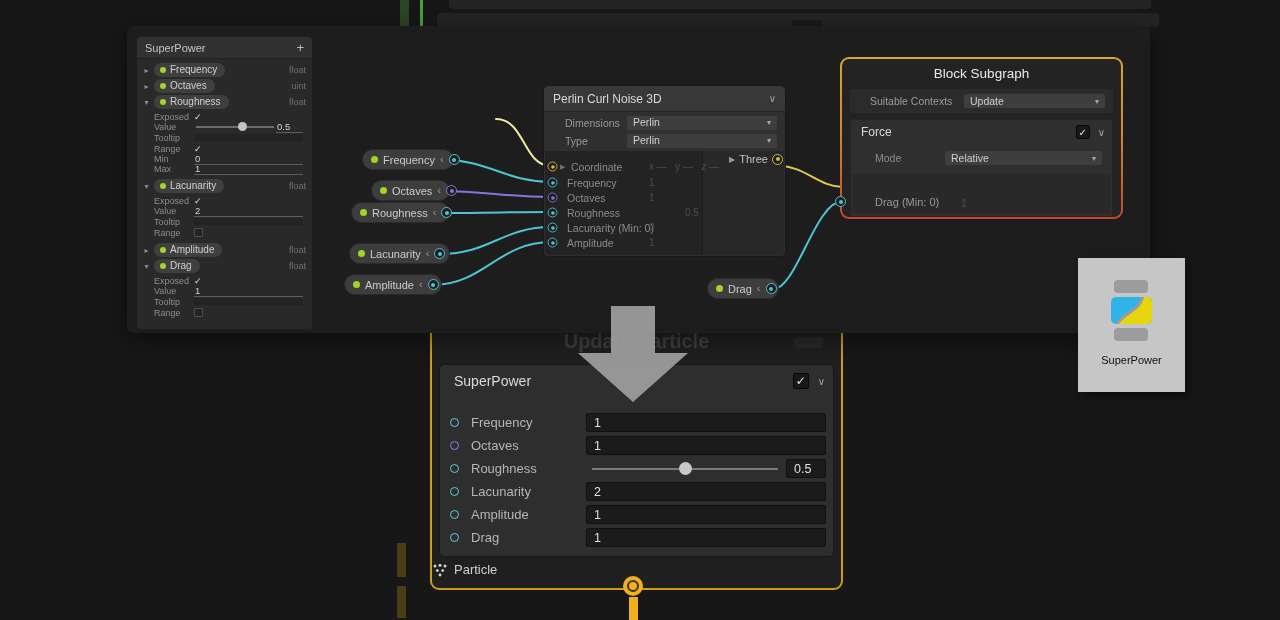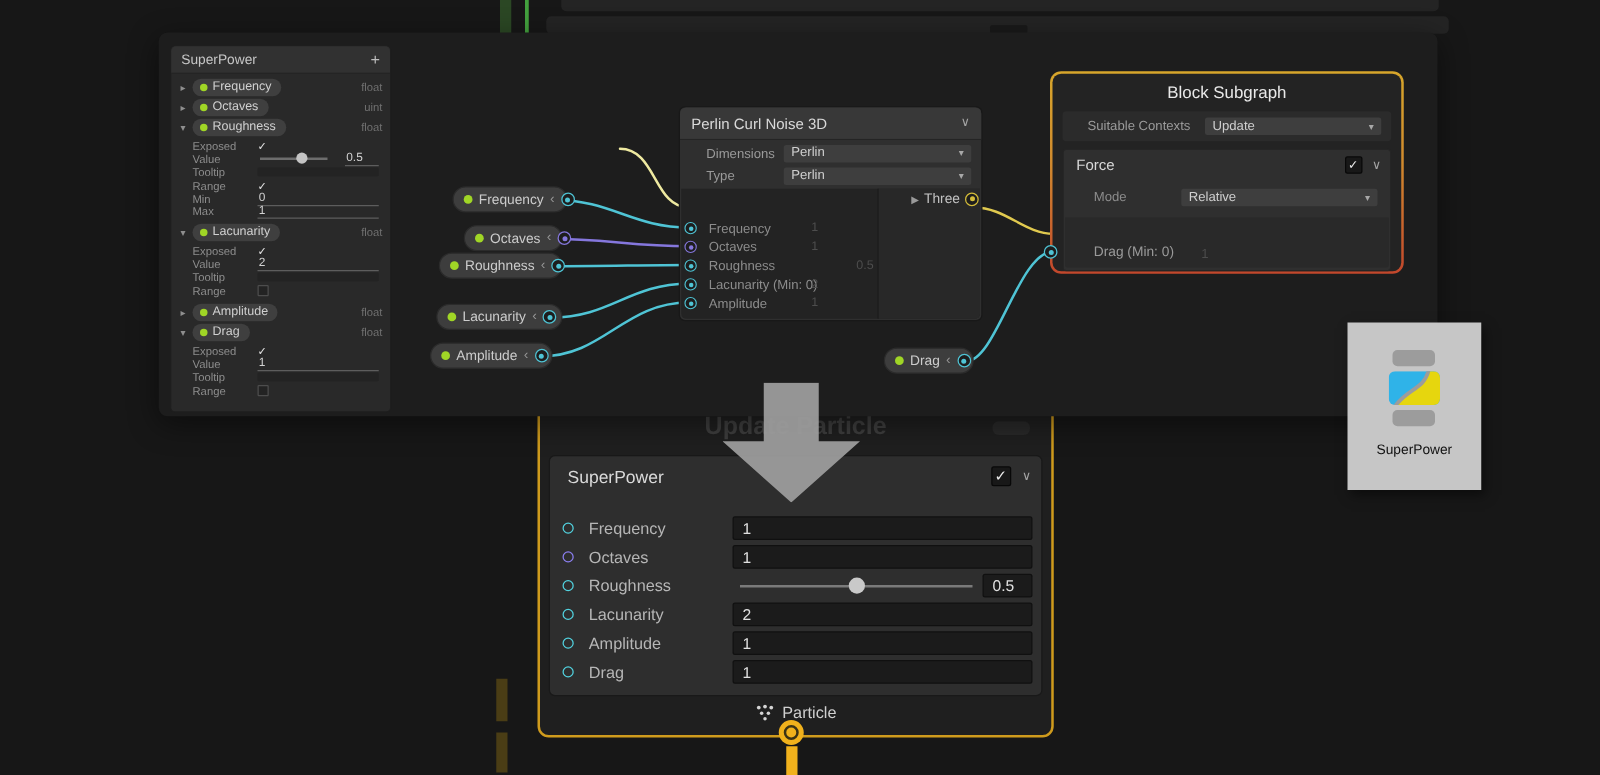--- a/index.html
+++ b/index.html
@@ -18,21 +18,21 @@
   .bb-head{height:21px;background:#313131;border-bottom:1px solid #202020;border-radius:4px 4px 0 0;
            display:flex;align-items:center;padding:0 8px}
   .bb-title{font-size:11px;color:#c6c6c6;flex:1}
   .bb-add{color:#bdbdbd;font-size:13px;line-height:1}
   .bb-row{position:absolute;left:5px;right:6px;height:16px;display:flex;align-items:center;gap:3px}
   .exp{width:9px;color:#8f8f8f;font-size:8px;text-align:center;flex:0 0 auto}
   .bb-pill{display:inline-flex;align-items:center;gap:4px;background:#3f3f3f;border-radius:9px;padding:2px 8px 2px 6px}
   .gdot{width:6px;height:6px;border-radius:50%;background:#a0d626;flex:0 0 auto}
   .plbl{font-size:10px;color:#d0d0d0;line-height:1}
   .ptype{margin-left:auto;font-size:9px;color:#707070}
-  .bb-sub{position:absolute;left:17px;right:9px;height:11px;display:flex;align-items:center;gap:12px}
+  .bb-sub{position:absolute;left:17px;right:9px;height:11px;display:flex;align-items:center;gap:0}
   .slabel{width:40px;font-size:9px;color:#8d8d8d;flex:0 0 auto}
   .cbx{width:10px;height:10px;font-size:9px;line-height:10px;color:#e0e0e0;text-align:left;flex:0 0 auto}
   .cbx.off{width:9px;height:9px;border:1px solid #4d4d4d;background:#232323;border-radius:1px;box-sizing:border-box}
   .uline{flex:1;border-bottom:1px solid #5d5d5d;font-size:9.5px;color:#d2d2d2;height:11px;line-height:11px;padding-left:1px}
   .tip{flex:1;height:7px;background:#232323;border-radius:1px}
   .mini-slider{position:relative;flex:1;height:11px}
   .mini-slider .track{position:absolute;left:2px;right:2px;top:5px;height:1.5px;background:#6d6d6d}
   .mini-slider .knob{position:absolute;top:1px;width:9px;height:9px;border-radius:50%;background:#c4c4c4}
 
   
@@ -108,21 +108,21 @@
   .ring{position:absolute;left:10px;top:6px;width:9px;height:9px;border-radius:50%;box-sizing:border-box}
   .r-cyan{border:1.5px solid #52d3e0}
   .r-pur{border:1.5px solid #8b7ff0}
   .blk-lbl{position:absolute;left:31px;top:3px;font-size:13px;color:#b6b6b6}
   .blk-field{position:absolute;left:146px;top:1px;width:240px;height:19px;background:#1b1b1b;border:1px solid #101010;
              border-radius:2px;font-size:12.5px;color:#e0e0e0;line-height:18px;padding-left:7px;box-sizing:border-box}
   .blk-slider{position:absolute;left:150px;top:1px;width:190px;height:19px}
   .blk-slider .track{position:absolute;left:2px;right:2px;top:9px;height:1.5px;background:#7a7a7a}
   .blk-slider .knob{position:absolute;left:89px;top:3px;width:13px;height:13px;border-radius:50%;background:#c9c9c9}
   .blk-vfield{left:346px;width:40px}
-  .ctx-footer{position:absolute;left:0;right:0;top:238px;display:flex;align-items:center;justify-content:center;gap:6px}
+  .ctx-footer{position:absolute;left:0;right:0;top:238px;display:flex;align-items:center;justify-content:flex-start;gap:6px}
   .ctx-footer span{font-size:13px;color:#cfcfcf}
   .conn{position:absolute;left:191px;top:252px;width:20px;height:20px;border-radius:50%;background:#f0b11c;
         display:flex;align-items:center;justify-content:center;z-index:11}
   .conn i{width:8px;height:8px;border-radius:50%;background:#f0b11c;border:2.5px solid #3a3214}
 
   
   .arrow{position:absolute;left:578px;top:306px;width:110px;height:96px;background:#9e9e9e;opacity:.93;z-index:40;
          clip-path:polygon(30% 0,70% 0,70% 49%,100% 49%,50% 100%,0 49%,30% 49%)}
   .card{position:absolute;left:1078px;top:258px;width:107px;height:134px;background:#c6c6c6;z-index:50;
         box-shadow:3px 4px 9px rgba(0,0,0,.5);display:flex;flex-direction:column;align-items:center}
@@ -409,20 +409,28 @@
             <span>Perlin</span>
             <i class="arr">▾</i>
           </span>
       </div>
       <div class="perlin-body">
         <div class="out-div"></div>
         <div class="out-zone"></div>
         <div class="in-row" style="top:74px;top:74px"></div>
         <div class="in-row" style="top:74px"></div>
 
+        <div class="in-row" style="top:8px">
+          <span class="port p-yel">
+              <i></i>
+            </span>
+          <span class="in-tri">▶</span>
+          <span class="in-lbl l1">Coordinate</span>
+          <span class="in-val">x —   y —   z —</span>
+        </div>
         <div class="in-row" style="top:24px">
           <span class="port p-cyan">
               <i></i>
             </span>
           <span class="in-lbl">Frequency</span>
           <span class="in-val">1</span>
         </div>
         <div class="in-row" style="top:39px">
           <span class="port p-pur">
               <i></i>

